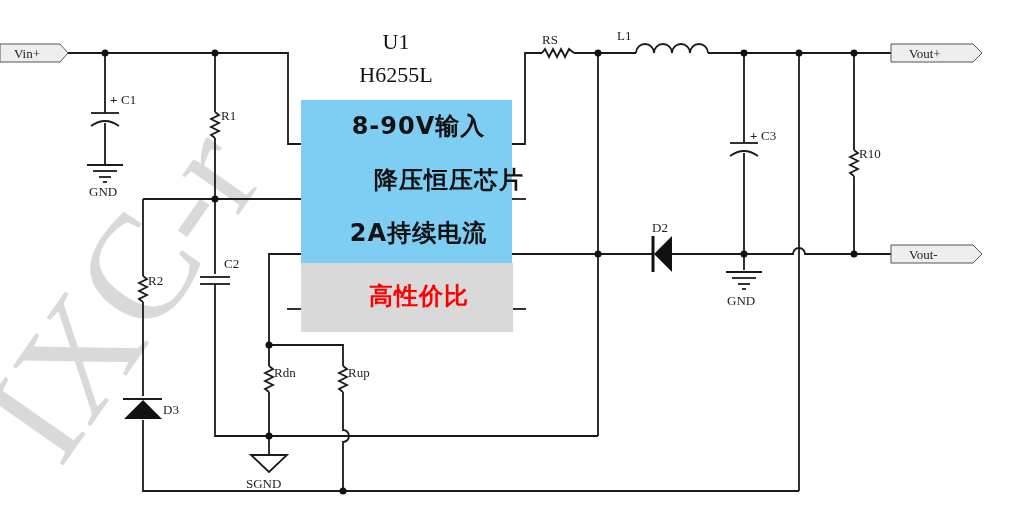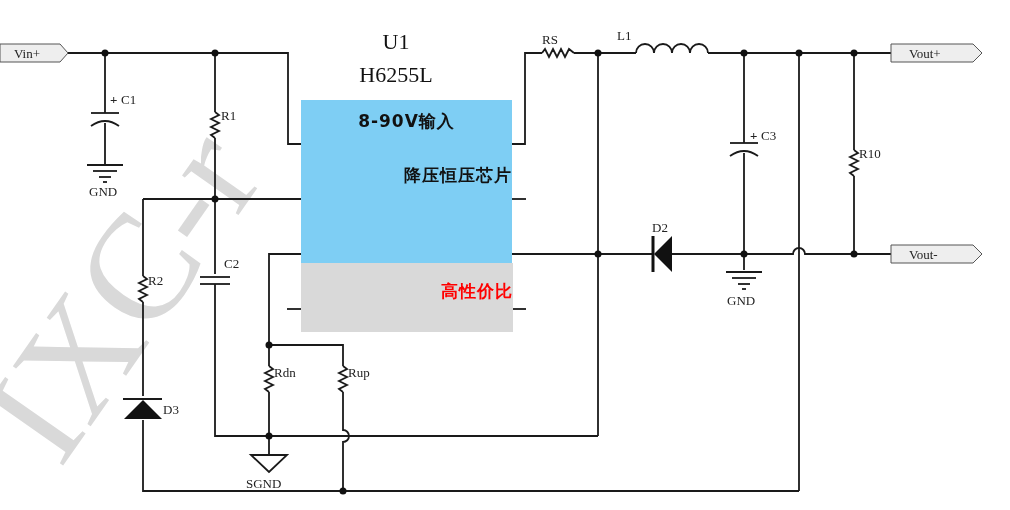--- a/index.html
+++ b/index.html
@@ -7,23 +7,23 @@
   #schematic { position: absolute; left: 0; top: 0; }
   .wire { stroke: #1a1a1a; stroke-width: 1.8; fill: none; }
   .dot { fill: #111; }
   .lbl { font-family: "Liberation Serif", "DejaVu Serif", serif; font-size: 13px; fill: #222; }
   .tagtext { font-family: "Liberation Serif", "DejaVu Serif", serif; font-size: 13px; fill: #222; }
   .tag { fill: #eeeeee; stroke: #555; stroke-width: 1; }
   .wm { font-family: "Liberation Serif", "DejaVu Serif", serif; font-size: 150px; fill: #d9d9d9; }
   .chip-title { font-family: "Liberation Serif", "DejaVu Serif", serif; font-size: 22px; fill: #111; }
   .chip-box { position: absolute; left: 301px; top: 100px; width: 211px; height: 163px; background: #7ecef4; }
   .chip-box-2 { position: absolute; left: 301px; top: 263px; width: 212px; height: 69px; background: #d9d9d9; }
-  .chip-line { position: absolute; left: 0; width: 100%; text-align: center;
+  .chip-line { position: absolute; left: 12px; width: 100%; text-align: center;
     font-family: "DejaVu Sans", "Liberation Sans", sans-serif; font-weight: bold;
-    font-size: 17px; color: #111; letter-spacing: 1px; }
+    font-size: 24px; color: #111; letter-spacing: 1px; }
   .chip-line.red { color: #ff0000; }
 </style>
 </head>
 <body>
 
 <svg id="schematic" width="1010" height="510" viewBox="0 0 1010 510" xmlns="http://www.w3.org/2000/svg">
 
   <g>
     <text class="wm" transform="translate(60,470) rotate(-55)">IXC-r</text>
   </g>
@@ -181,16 +181,17 @@
 
   <g>
     <text class="chip-title" x="396" y="49" text-anchor="middle">U1</text>
     <text class="chip-title" x="396" y="82" text-anchor="middle">H6255L</text>
   </g>
 </svg>
 
 <div class="chip-box">
   <div class="chip-line" style="top:10px;">8-90V输入</div>
   <div class="chip-line" style="top:64px;text-align:right;">降压恒压芯片</div>
+  <div class="chip-line" style="top:117px;">2A持续电流</div>
 </div>
 <div class="chip-box-2">
-  <div class="chip-line red" style="top:17px;text-align:right;">高性价比</div>
+  <div class="chip-line red" style="top:17px;">高性价比</div>
 </div>
 
 </body></html>

